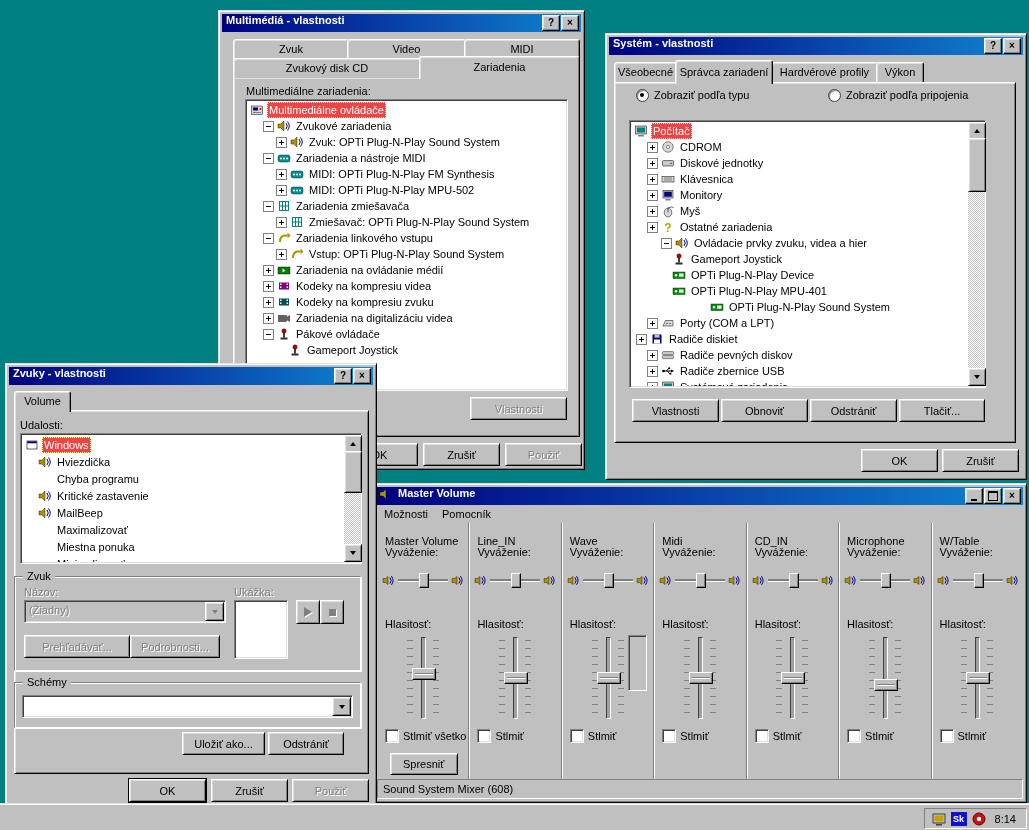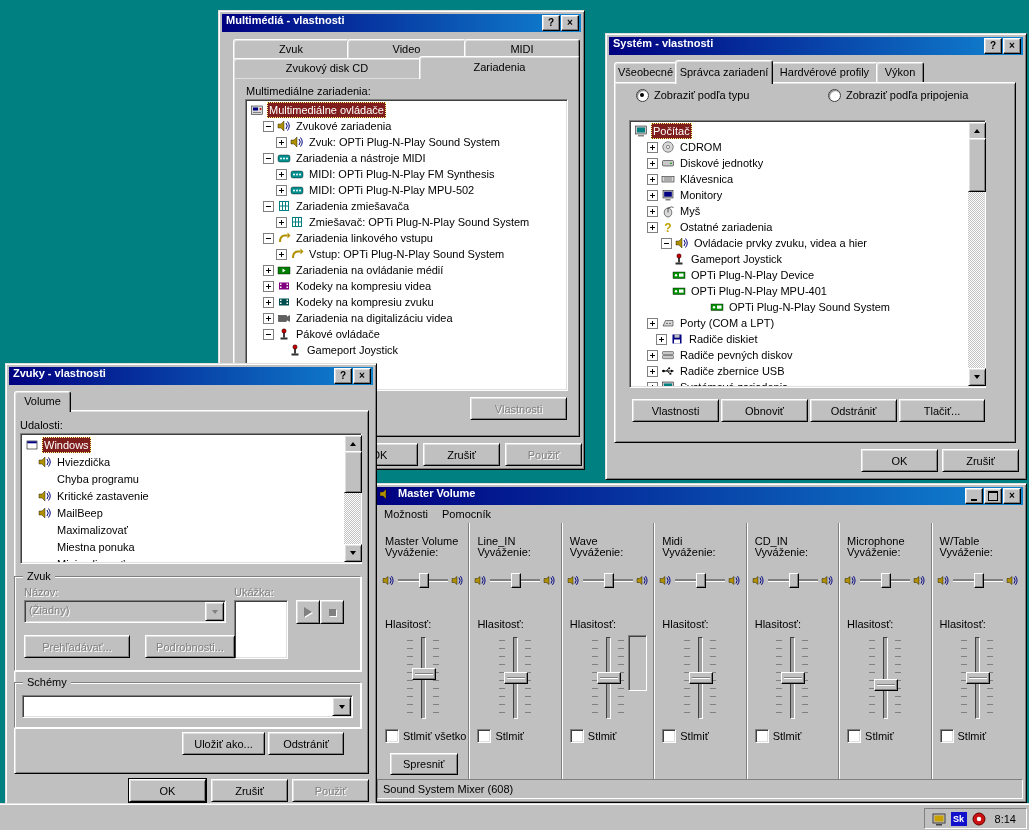--- a/index.html
+++ b/index.html
@@ -38,21 +38,21 @@
   .list-inner{position:absolute;left:2px;top:2px;right:16px;bottom:1px;overflow:hidden;}
   .list-inner.noscroll{right:1px;}
   .tree-row{display:flex;align-items:center;height:16px;white-space:nowrap;}
   .expand-box{flex:0 0 9px;width:9px;height:9px;background:#fff;border:1px solid #808080;
               position:relative;margin-right:3px;box-sizing:content-box;}
   .expand-box::before{content:'';position:absolute;left:2px;top:4px;width:5px;height:1px;background:#000;}
   .expand-box.plus::after{content:'';position:absolute;left:4px;top:2px;width:1px;height:5px;background:#000;}
   .expand-spacer{flex:0 0 12px;}
   .tree-icon{flex:0 0 14px;width:14px;height:14px;margin-right:3px;display:inline-flex;align-items:center;}
   .tree-label{padding:0 2px;line-height:14px;}
-  .tree-label.selected{background:#7f1d1d;color:#fff;border:1px dotted #ffff80;padding:0 1px;}
+  .tree-label.selected{background:#ef4444;color:#fff;border:1px dotted #ffff80;padding:0 1px;}
   .vscroll{position:absolute;width:16px;background:#c0c0c0;
            background-image:repeating-conic-gradient(#fff 0% 25%,#c0c0c0 0% 50%);
            background-size:2px 2px;}
   .sb-btn{position:absolute;left:0;width:16px;height:16px;background:#c0c0c0;border:1px solid;
           border-color:#fff #000 #000 #fff;box-shadow:inset 1px 1px 0 #dfdfdf,inset -1px -1px 0 #808080;
           display:flex;align-items:center;justify-content:center;}
   .sb-btn.up{top:0;} .sb-btn.down{bottom:0;}
   .tri-up{width:0;height:0;border:3px solid transparent;border-bottom:4px solid #000;margin-top:-3px;}
   .tri-down{width:0;height:0;border:3px solid transparent;border-top:4px solid #000;margin-bottom:-3px;}
   .sb-thumb{position:absolute;left:0;width:16px;background:#c0c0c0;border:1px solid;
@@ -486,21 +486,21 @@
             <span class="expand-box plus"></span>
             <span class="tree-icon">
               <svg viewBox="0 0 14 14" width="14" height="14">
                 <path d="M2 10 L4.5 4.5 L12 4.5 L12 10 Z" fill="#d8d8d8" stroke="#000" stroke-width="0.5"></path>
                 <circle cx="6" cy="7.5" r="0.7" fill="#404040"></circle>
                 <circle cx="9" cy="7.5" r="0.7" fill="#404040"></circle>
               </svg>
             </span>
             <span class="tree-label">Porty (COM a LPT)</span>
           </div>
-          <div class="tree-row" style="height: 16px; padding-left: 4px; margin-left: 20px;">
+          <div class="tree-row" style="height: 16px; padding-left: 4px;">
             <span class="expand-box plus"></span>
             <span class="tree-icon">
               <svg viewBox="0 0 14 14" width="14" height="14">
                 <rect x="2.5" y="2.5" width="9" height="9" fill="#000080"></rect>
                 <rect x="4.5" y="2.5" width="5" height="3.2" fill="#c0c0c0"></rect>
                 <rect x="4" y="7.5" width="6" height="4" fill="#fff"></rect>
               </svg>
             </span>
             <span class="tree-label">Radiče diskiet</span>
           </div>
@@ -928,21 +928,21 @@
     </div>
     <div class="lbl disabled" style="left:228px;top:222px;z-index:3">Ukážka:</div>
     <div class="sunken" style="left:228px;top:236px;width:52px;height:57px;z-index:3"></div>
     <div class="btn" style="left:290px;top:236px;width:22px;height:22px;z-index:3">
         <span class="play-tri"></span>
       </div>
     <div class="btn" style="left:314px;top:236px;width:22px;height:22px;z-index:3">
         <span class="stop-sq"></span>
       </div>
     <div class="btn disabled" style="left:18px;top:271px;width:104px;height:21px;z-index:3">Prehľadávať...</div>
-    <div class="btn disabled" style="left:139px;top:271px;width:88px;height:21px;z-index:3">Podrobnosti...</div>
+    <div class="btn disabled" style="left:124px;top:271px;width:88px;height:21px;z-index:3">Podrobnosti...</div>
     <div class="groupbox" style="left:8px;top:318px;width:345px;height:44px;z-index:2">
       <span class="legend">Schémy</span>
     </div>
     <div class="combo" style="left:16px;top:331px;width:329px;z-index:3">
       <span class="combo-text"></span>
       <span class="combo-btn">
           <span class="arrow-down"></span>
         </span>
     </div>
     <div class="btn" style="left:176px;top:368px;width:81px;height:21px;z-index:3">Uložiť ako...</div>

